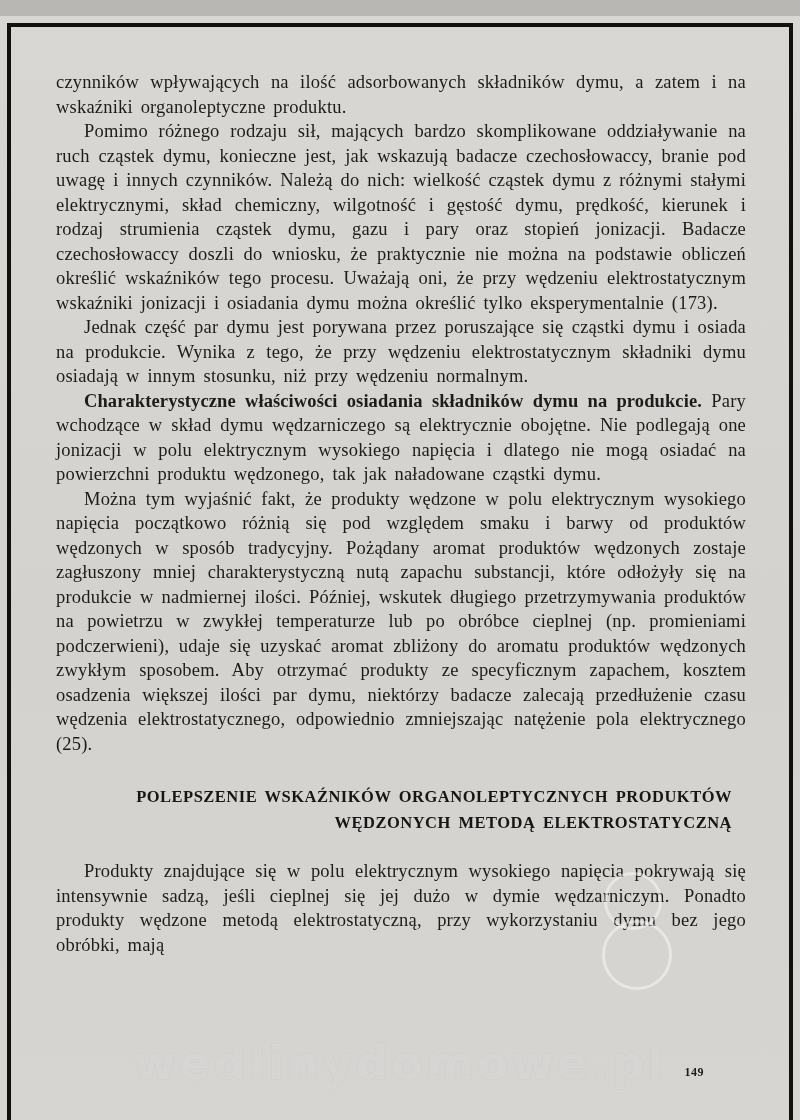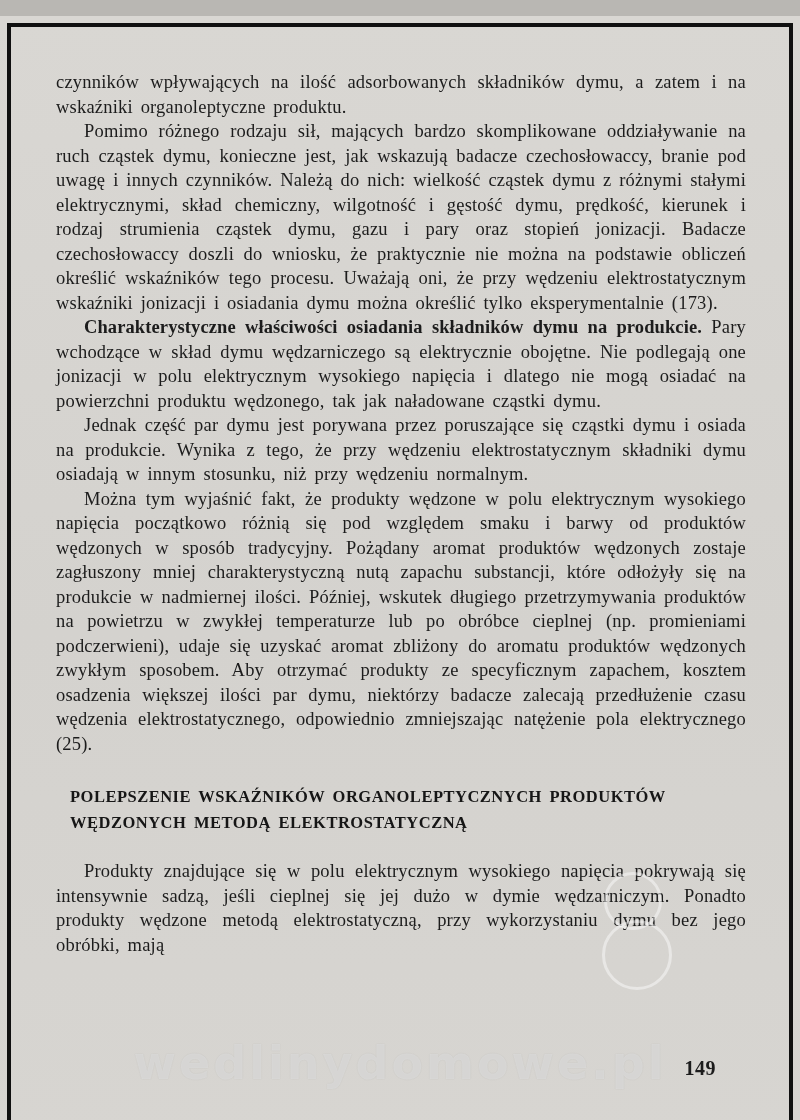--- a/index.html
+++ b/index.html
@@ -37,30 +37,30 @@
     margin: 0;
     text-indent: 28px;
   }
   .para.noindent { text-indent: 0; }
   .para b { letter-spacing: 0.1px; }
   .section-heading {
     margin: 28px 14px 24px 14px;
     font-size: 16.5px;
     line-height: 1.55;
     font-weight: bold;
-    text-align: left;
+    text-align: right;
     text-indent: 0;
     letter-spacing: 0.5px;
     color: #161616;
   }
   .page-number {
     position: absolute;
-    right: 84px;
+    right: 96px;
     bottom: 56px;
-    font-size: 20px;
+    font-size: 12px;
     font-weight: bold;
     color: #1c1c1c;
     letter-spacing: 0.5px;
   }
   .watermark-text {
     position: absolute;
     left: 50%;
     bottom: 46px;
     transform: translateX(-50%);
     font-family: "DejaVu Sans", sans-serif;
@@ -90,24 +90,24 @@
   <div class="frame"></div>
 
   <div class="content">
     <p class="para noindent">
       <span>czynników wpływających na ilość adsorbowanych składników dymu, a zatem i na wskaźniki organoleptyczne produktu.</span>
     </p>
     <p class="para">
       <span>Pomimo różnego rodzaju sił, mających bardzo skomplikowane oddziaływanie na ruch cząstek dymu, konieczne jest, jak wskazują badacze czechosłowaccy, branie pod uwagę i innych czynników. Należą do nich: wielkość cząstek dymu z różnymi stałymi elektrycznymi, skład chemiczny, wilgotność i gęstość dymu, prędkość, kierunek i rodzaj strumienia cząstek dymu, gazu i pary oraz stopień jonizacji. Badacze czechosłowaccy doszli do wniosku, że praktycznie nie można na podstawie obliczeń określić wskaźników tego procesu. Uważają oni, że przy wędzeniu elektrostatycznym wskaźniki jonizacji i osiadania dymu można określić tylko eksperymentalnie (173).</span>
     </p>
     <p class="para">
-      <b>Charakterystyczne właściwości osiadania składników dymu na produkcie.</b><span> Pary wchodzące w skład dymu wędzarniczego są elektrycznie obojętne. Nie podlegają one jonizacji w polu elektrycznym wysokiego napięcia i dlatego nie mogą osiadać na powierzchni produktu wędzonego, tak jak naładowane cząstki dymu.</span>
+      <span>Jednak część par dymu jest porywana przez poruszające się cząstki dymu i osiada na produkcie. Wynika z tego, że przy wędzeniu elektrostatycznym składniki dymu osiadają w innym stosunku, niż przy wędzeniu normalnym.</span>
     </p>
     <p class="para">
-      <span>Jednak część par dymu jest porywana przez poruszające się cząstki dymu i osiada na produkcie. Wynika z tego, że przy wędzeniu elektrostatycznym składniki dymu osiadają w innym stosunku, niż przy wędzeniu normalnym.</span>
+      <b>Charakterystyczne właściwości osiadania składników dymu na produkcie.</b><span> Pary wchodzące w skład dymu wędzarniczego są elektrycznie obojętne. Nie podlegają one jonizacji w polu elektrycznym wysokiego napięcia i dlatego nie mogą osiadać na powierzchni produktu wędzonego, tak jak naładowane cząstki dymu.</span>
     </p>
     <p class="para">
       <span>Można tym wyjaśnić fakt, że produkty wędzone w polu elektrycznym wysokiego napięcia początkowo różnią się pod względem smaku i barwy od produktów wędzonych w sposób tradycyjny. Pożądany aromat produktów wędzonych zostaje zagłuszony mniej charakterystyczną nutą zapachu substancji, które odłożyły się na produkcie w nadmiernej ilości. Później, wskutek długiego przetrzymywania produktów na powietrzu w zwykłej temperaturze lub po obróbce cieplnej (np. promieniami podczerwieni), udaje się uzyskać aromat zbliżony do aromatu produktów wędzonych zwykłym sposobem. Aby otrzymać produkty ze specyficznym zapachem, kosztem osadzenia większej ilości par dymu, niektórzy badacze zalecają przedłużenie czasu wędzenia elektrostatycznego, odpowiednio zmniejszając natężenie pola elektrycznego (25).</span>
     </p>
 
     <h2 class="section-heading">POLEPSZENIE WSKAŹNIKÓW ORGANOLEPTYCZNYCH PRODUKTÓW WĘDZONYCH METODĄ ELEKTROSTATYCZNĄ</h2>
 
     <p class="para">
       <span>Produkty znajdujące się w polu elektrycznym wysokiego napięcia pokrywają się intensywnie sadzą, jeśli cieplnej się jej dużo w dymie wędzarniczym. Ponadto produkty wędzone metodą elektrostatyczną, przy wykorzystaniu dymu bez jego obróbki, mają</span>
     </p>

